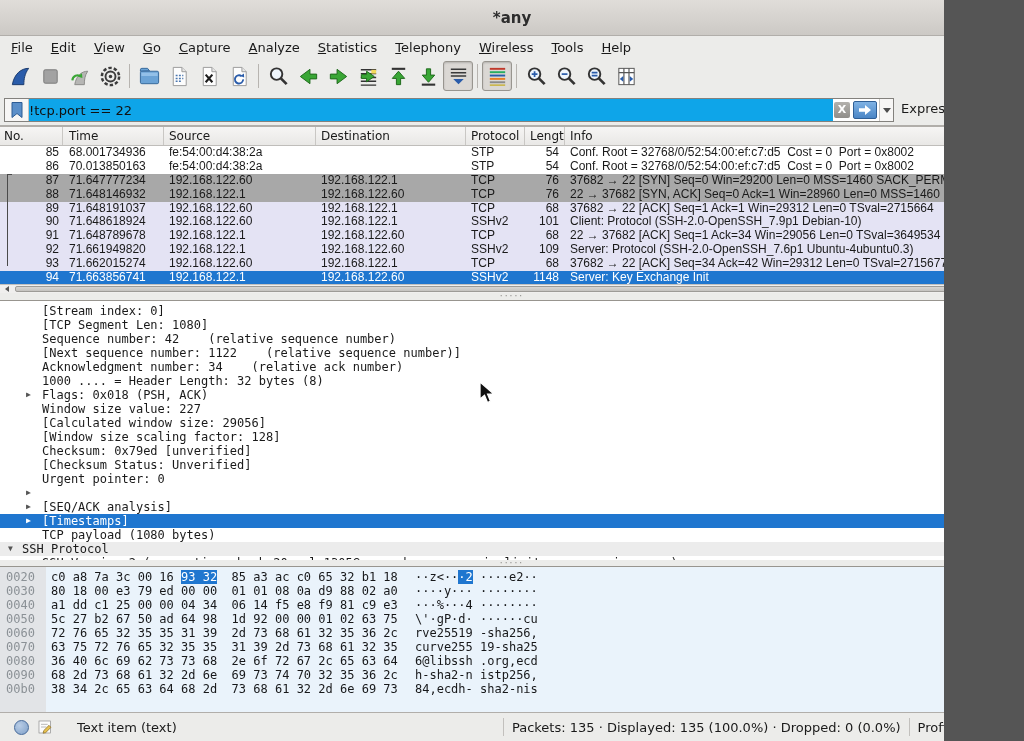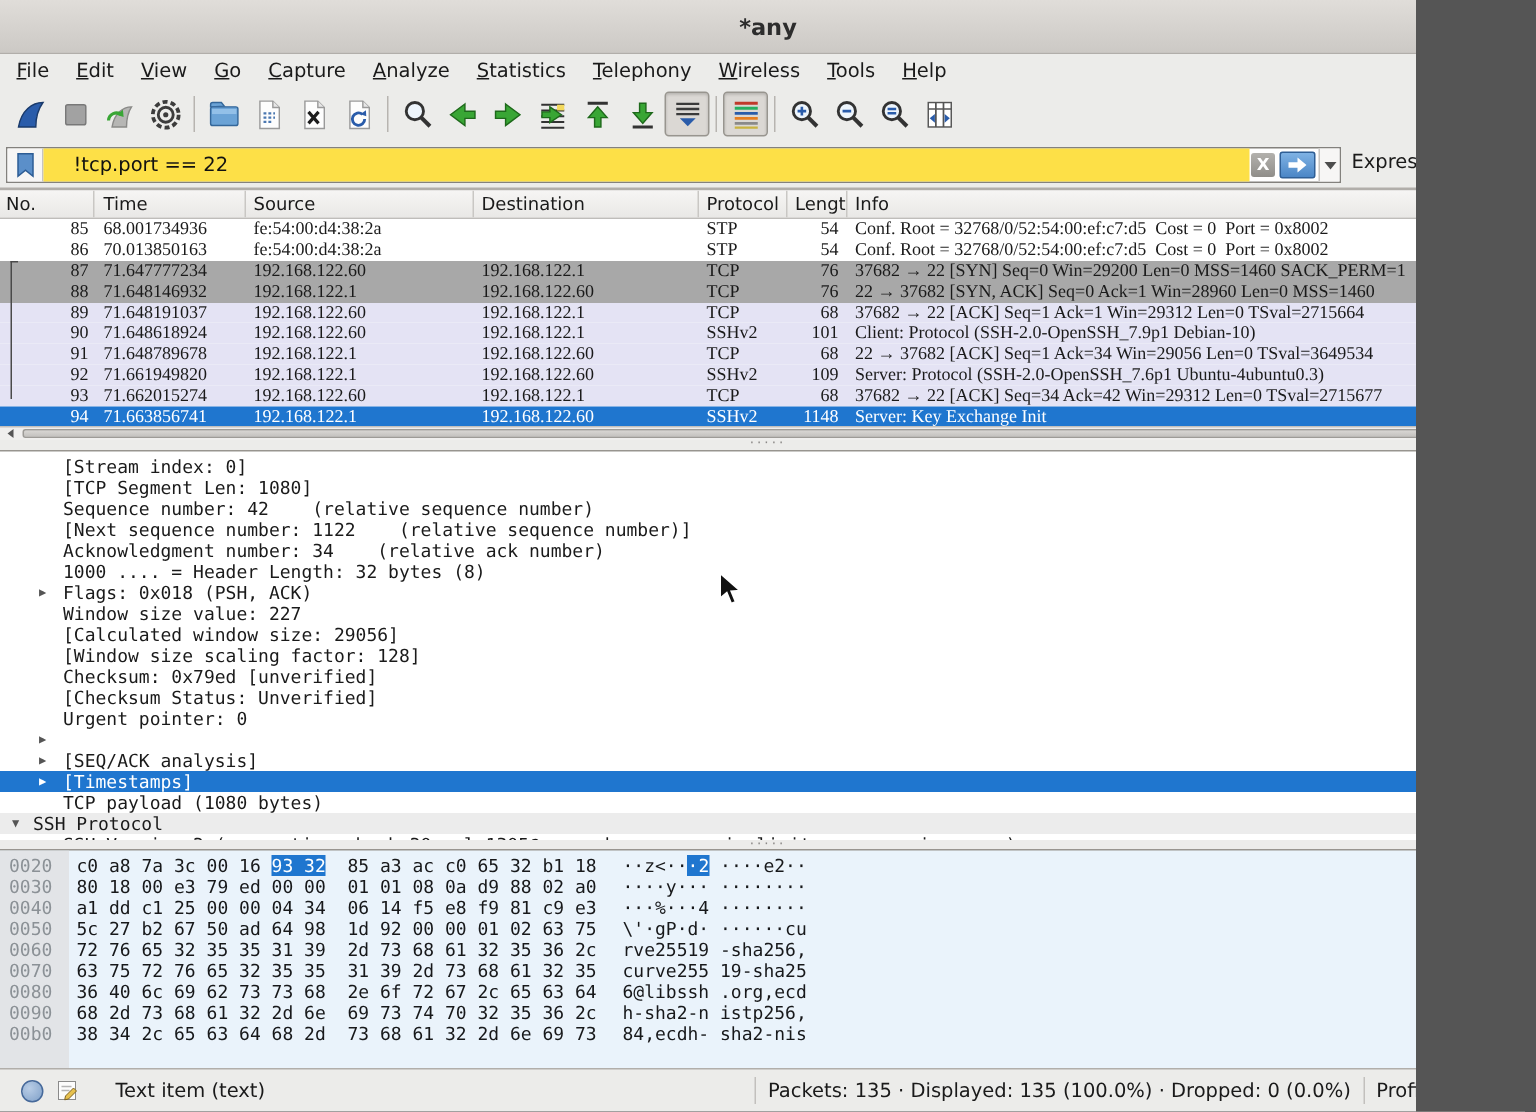--- a/index.html
+++ b/index.html
@@ -25,22 +25,22 @@
   .tbtn.pressed{border:1px solid #98958f;border-radius:3px;background:#dbd8d4;
     box-shadow:inset 0 1px 2px rgba(0,0,0,.18);}
   .tsep{width:1px;height:24px;background:#b7b4b0;margin:0 4px;flex:0 0 auto;}
   
   .filterbar{position:absolute;left:0;top:94px;width:1024px;height:32px;background:#ececea;
     border-bottom:1px solid #b1aeaa;}
   .filter-field{position:absolute;left:4px;top:4px;width:890px;height:24px;
     border:1px solid #83817d;background:#fff;display:flex;align-items:center;}
   .bookmark-btn{width:24px;height:22px;background:#f7f6f5;border-right:1px solid #c6c4c1;
     display:flex;align-items:center;justify-content:center;flex:0 0 auto;}
-  .filter-input{flex:1;height:22px;border:0;outline:none;background:#fde047;
-    font-family:"DejaVu Sans",sans-serif;font-size:13px;color:#111;padding:0 20px;}
+  .filter-input{flex:1;height:22px;border:0;outline:none;background:#0ea5e9;
+    font-family:"DejaVu Sans",sans-serif;font-size:13px;color:#111;padding:0 0;}
   .filter-clear{width:16px;height:16px;background:#a2a09c;color:#fff;font-size:11px;
     font-weight:bold;text-align:center;line-height:16px;margin:0 1px;flex:0 0 auto;border-radius:2px;background:linear-gradient(#b3b1ad,#908e8a);}
   .filter-apply{width:24px;height:18px;background:linear-gradient(#7fb2e4,#4b86c6);
     border:1px solid #2f5f96;border-radius:2px;margin:0 2px;display:flex;align-items:center;
     justify-content:center;flex:0 0 auto;}
   .filter-caret{width:14px;height:22px;background:#f7f6f5;border-left:1px solid #c6c4c1;
     display:flex;align-items:center;justify-content:center;flex:0 0 auto;}
   .caret-glyph{width:0;height:0;border-left:4px solid transparent;border-right:4px solid transparent;
     border-top:5px solid #4d4d4d;}
   .expression-label{position:absolute;left:901px;top:7px;font-size:13px;}
@@ -50,21 +50,21 @@
   .plist{position:absolute;left:0;top:126px;width:1024px;height:167px;background:#fff;
     border-top:1px solid #b1aeaa;font-size:12px;}
   .phead{position:absolute;left:0;top:0;right:47px;height:19px;display:flex;
     background:linear-gradient(#f6f5f4,#e9e8e6);border-bottom:1px solid #bfbdba;overflow:hidden;}
   .pcol{border-right:1px solid #c9c7c4;padding:2px 0 0 4px;overflow:hidden;white-space:pre;
     font-size:12px;flex:0 0 auto;}
   .hc0{width:63px;} .hc1{width:101px;padding-left:6px;} .hc2{width:152px;padding-left:5px;}
   .hc3{width:150px;padding-left:5px;} .hc4{width:59px;padding-left:5px;}
   .hc5{width:40px;padding-left:5px;} .hc6{flex:1 1 auto;padding-left:5px;border-right:0;}
   .prows{position:absolute;left:0;top:19px;right:47px;height:139px;overflow:hidden;
-    font-family:Liberation Serif, serif;}
+    font-family:Liberation Sans, sans-serif;}
   .prow{height:13.9px;display:flex;align-items:center;white-space:pre;}
   .pcell{overflow:hidden;white-space:pre;flex:0 0 auto;height:13.9px;line-height:13.9px;}
   .c-no{width:63px;text-align:right;padding-right:4px;}
   .c-time{width:101px;padding-left:6px;} .c-src{width:152px;padding-left:5px;}
   .c-dst{width:150px;padding-left:5px;} .c-proto{width:59px;padding-left:5px;}
   .c-len{width:40px;text-align:right;padding-right:6px;} .c-info{flex:1 1 auto;padding-left:5px;}
   .r-white{background:#ffffff;} .r-gray{background:#a8a8a8;}
   .r-lav{background:#e4e3f4;} .r-sel{background:#1f76cf;color:#fff;}
   .conv-bracket{position:absolute;left:7px;top:47px;width:5px;height:92px;
     border-left:1px solid #4a4a4a;border-top:1px solid #4a4a4a;}

